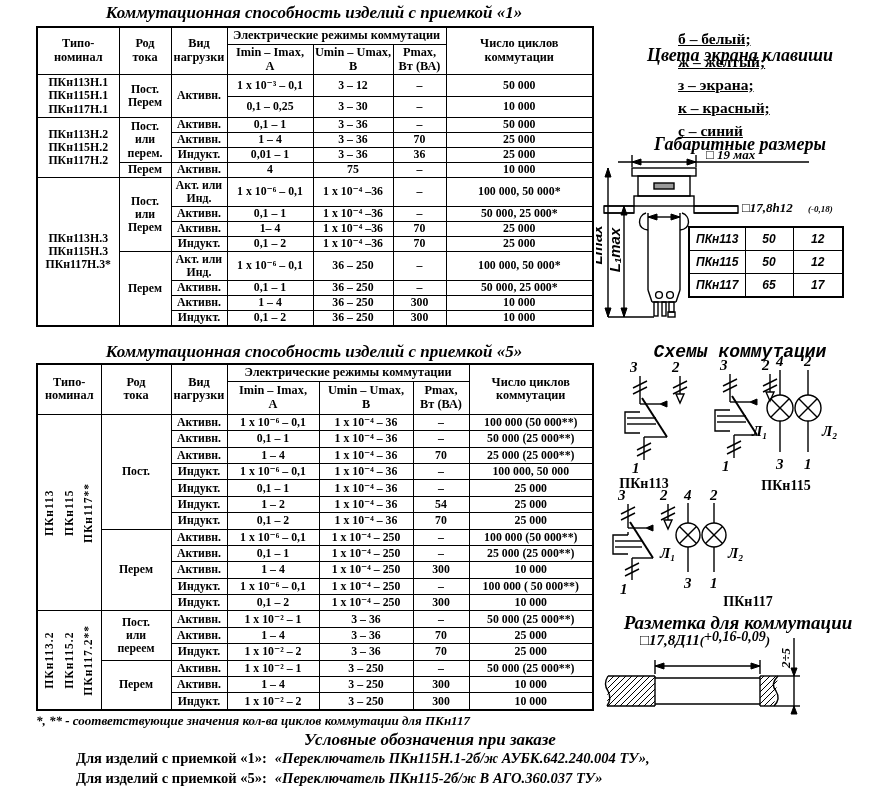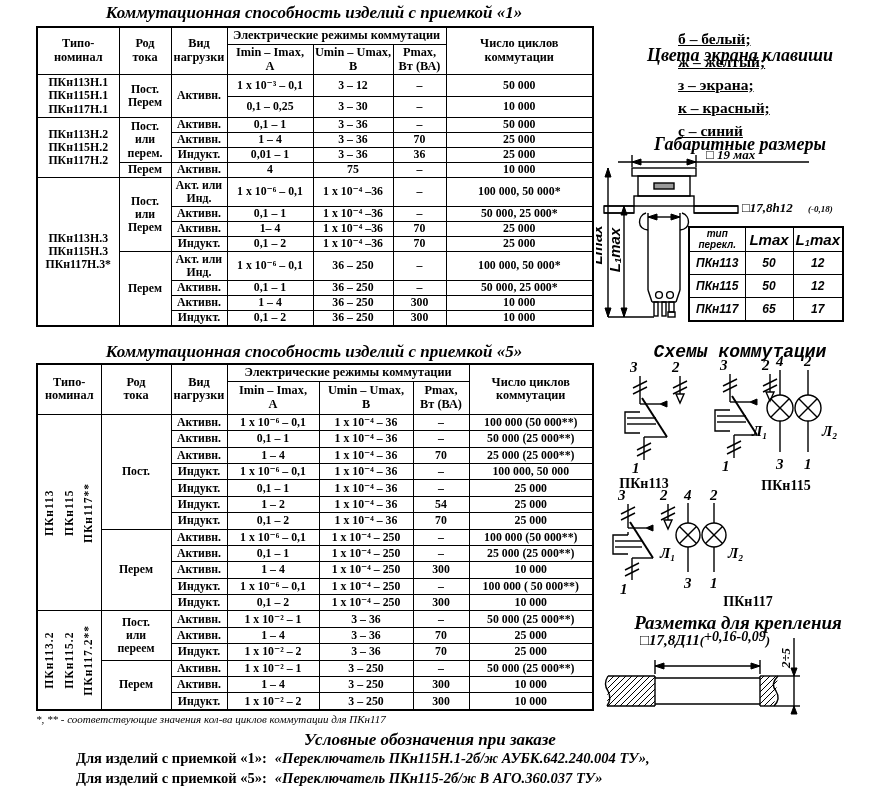--- a/index.html
+++ b/index.html
@@ -25,21 +25,21 @@
   table.dimt td{font-size:12px;height:20px;}
   svg .st{font:bold italic 15px "Liberation Serif","DejaVu Serif",serif;fill:#000;stroke:none;}
   svg .lbl{font:bold 14px "Liberation Serif","DejaVu Serif",serif;fill:#000;stroke:none;}
   svg .dimtx{font:bold italic 13px "Liberation Serif","DejaVu Serif",serif;fill:#000;stroke:none;}
   svg .dimsm{font:bold italic 9px "Liberation Serif","DejaVu Serif",serif;fill:#000;stroke:none;}
   svg .lmx{font:bold italic 15px "Liberation Sans","DejaVu Sans",sans-serif;fill:#000;stroke:none;}
   svg line,svg path,svg rect,svg circle,svg polyline{stroke:#000;fill:none;stroke-width:1.4;}
   svg polygon{stroke:#000;fill:#000;stroke-width:1;}
   svg .gy{fill:#9a9a9a;stroke:#000;}
   svg .opn{fill:#fff;stroke:#000;}
-  .foot{font-weight:normal;font-style:italic;font-size:11px;white-space:nowrap;}
+  .foot{font-weight:bold;font-style:italic;font-size:13px;white-space:nowrap;}
   .order-title{font-weight:bold;font-style:italic;font-size:17px;text-align:center;}
   .order-line{font-size:14.5px;white-space:nowrap;}
   .order-line .lab{font-weight:bold;margin-left:40px;}
   .order-line .val{font-weight:bold;font-style:italic;margin-left:8px;}
   .mdim-main{font-weight:bold;font-style:italic;font-size:15px;padding-left:6px;}
   .tolstack{display:inline-flex;flex-direction:row;font-weight:bold;font-style:italic;
        font-size:14px;line-height:8px;vertical-align:4px;}
   .paren{font-weight:bold;font-style:italic;font-size:13px;}
 </style>
 </head>
@@ -458,26 +458,20 @@
   </g>
 </svg>
 
 <table class="dimt abs" style="left:688px;top:226px;">
 <colgroup>
       <col style="width:56px">
       <col style="width:48px">
       <col style="width:50px">
     </colgroup>
 <tbody>
-      <tr>
- <th class="small">тип
-перекл.</th>
- <th>Lmax</th>
- <th>L₁max</th>
-</tr>
 <tr>
  <td>ПКн113</td>
  <td>50</td>
  <td>12</td>
 </tr>
 <tr>
  <td>ПКн115</td>
  <td>50</td>
  <td>12</td>
 </tr>
@@ -603,21 +597,21 @@
     <line x1="107.5" y1="38.5" x2="124.5" y2="55.5"></line>
       <line x1="124.5" y1="38.5" x2="107.5" y2="55.5"></line>
     <line x1="116" y1="59" x2="116" y2="84"></line>
     <text class="st" x="112" y="100">1</text>
   </g>
   <text class="st" x="62" y="70">Л₁</text>
   <text class="st" x="130" y="70">Л₂</text>
   <text class="lbl" x="150" y="118" text-anchor="middle">ПКн117</text>
 </svg>
 
-<div class="abs rttl" style="left:600px;top:612px;width:276px;font-size:19px;">Разметка для крепления</div>
+<div class="abs rttl" style="left:600px;top:612px;width:276px;font-size:19px;">Разметка для коммутации</div>
 
 <div class="abs" style="left:634px;top:631px;z-index:2;">
   <span class="mdim-main">□17,8Д11</span><span class="paren">(</span><span class="tolstack">
       <span>+0,16</span>
       <span>-0,09</span>
     </span><span class="paren">)</span>
 </div>
 
 <svg class="abs" style="left:598px;top:626px;" width="215" height="100" viewBox="0 0 215 100">
   <defs>

